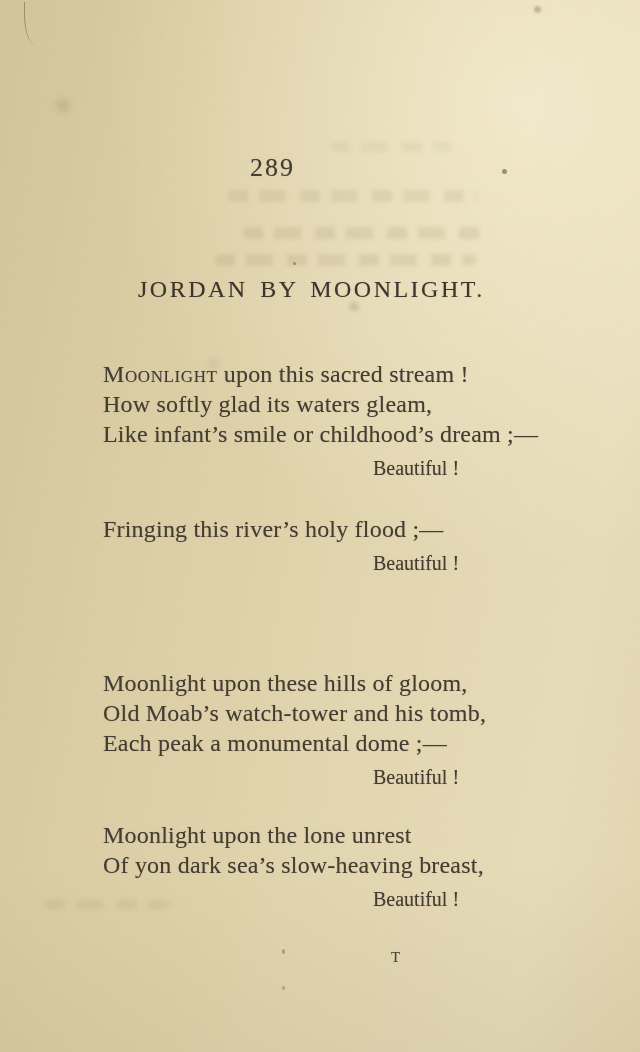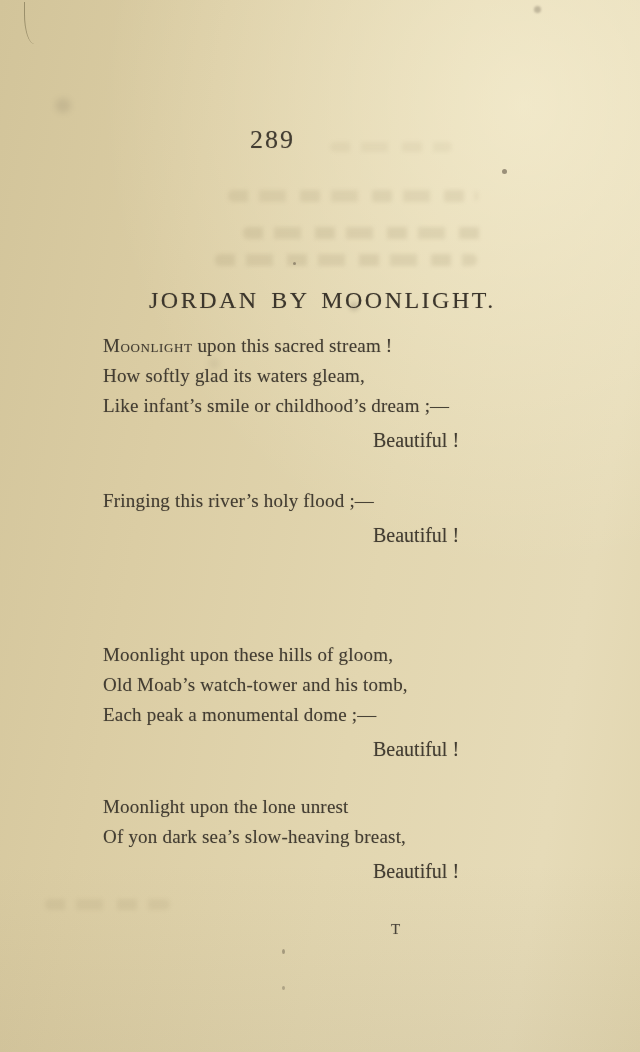--- a/index.html
+++ b/index.html
@@ -8,34 +8,34 @@
     font-family:"Liberation Serif","DejaVu Serif",serif;
   }
   .page{
     position:relative;width:640px;height:1052px;
     background:
       radial-gradient(120% 80% at 82% 10%, rgba(255,249,224,0.50), rgba(255,249,224,0) 55%),
       linear-gradient(180deg, rgba(0,0,0,0) 82%, rgba(115,100,66,0.08) 100%),
       linear-gradient(100deg, #d2c49a 0%, #dbcda4 28%, #e2d6b0 58%, #e6dbb8 84%, #e1d5af 100%);
     color:#433d32;
   }
-  .ink{ text-shadow:0 0 1px rgba(67,61,50,0.35); }
+  .ink{ text-shadow:0 0 1px rgba(67,61,50,0.35);margin-top:28px; }
 
   .page-number{
     position:absolute; left:250px; top:125px;
     font-size:26px; letter-spacing:2px;
   }
   .poem-title{
-    position:absolute; left:133px; top:271px; margin:16px;
+    position:absolute; left:133px; top:271px; margin:5px;
     font-size:24px; font-weight:normal; letter-spacing:2.5px;
     word-spacing:4px; color:#3c362c;
   }
   .stanza{ position:absolute; left:103px; width:480px; }
   .stanza .line{
-    font-size:19px; line-height:30px; white-space:pre; letter-spacing:0.2px;
+    font-size:24px; line-height:30px; white-space:pre; letter-spacing:0.2px;
   }
   .smallcaps{ font-variant:small-caps; letter-spacing:0.6px; }
   .refrain{
     font-size:20px; line-height:30px; margin-top:4px;
     padding-left:270px; white-space:pre;
   }
   .stanza-1{ top:331px; }
   .stanza-2{ top:486px; }
   .stanza-3{ top:640px; }
   .stanza-4{ top:792px; }

